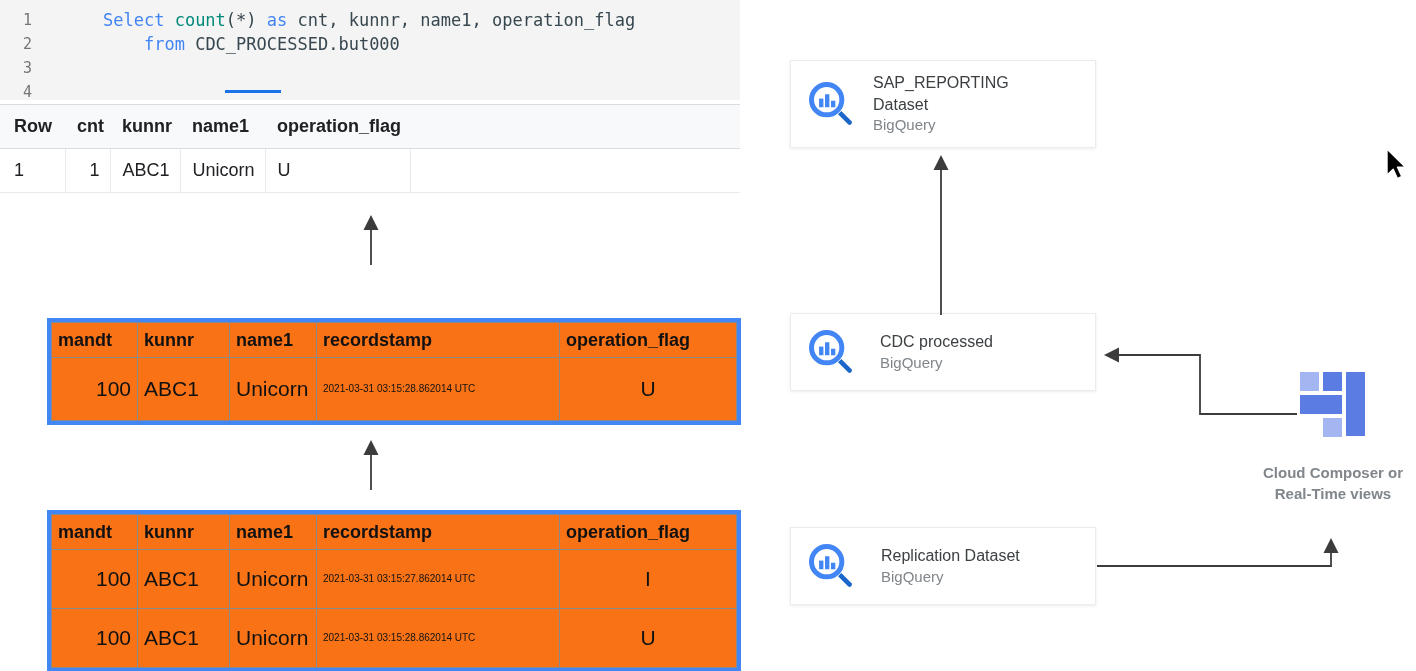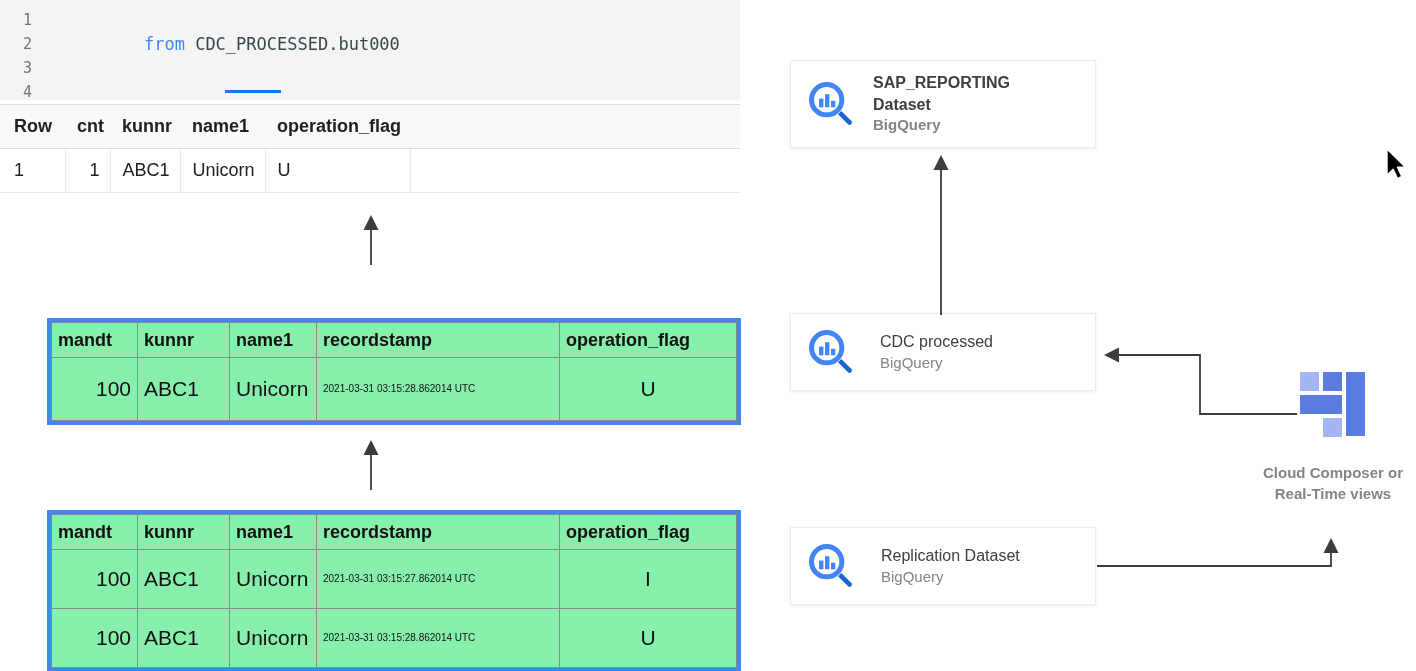--- a/index.html
+++ b/index.html
@@ -26,38 +26,38 @@
   .results thead th{height:43px;background:#f8f9fa;border-top:1px solid #dadce0;border-bottom:1px solid #dadce0;
           font-weight:bold;text-align:left;padding:0 0 0 12px;color:#202124;}
   .results thead th:first-child{padding-left:14px;}
   .results tbody td{height:43px;border-bottom:1px solid #e8eaed;border-right:1px solid #e8eaed;
           padding:0 10px 0 12px;background:#fff;}
   .results tbody td:first-child{padding-left:14px;}
   .results td.num{text-align:right;}
   .results td.filler,.results th.filler{border-right:none;}
 
   
-  .blue-wrap{position:absolute;border:4px solid var(--table-border,#4285f4);background:#86efac;}
+  .blue-wrap{position:absolute;border:4px solid var(--table-border,#4285f4);background:#f97316;}
   .blue-wrap table{border-collapse:collapse;table-layout:fixed;width:685px;
           font-family:"Liberation Sans",sans-serif;}
   .blue-wrap th{border:1px solid #8a8a8a;font-weight:bold;font-size:18px;text-align:left;
           padding:4px 6px;height:26px;color:#111;}
   .blue-wrap td{border:1px solid #8a8a8a;font-size:21px;padding:2px 6px;color:#111;}
   .blue-wrap td.num{text-align:right;}
   .blue-wrap td.center{text-align:center;}
   .blue-wrap td.stamp{font-size:10px;line-height:1.4;}
   .cdc-table{left:47px;top:318px;}
   .cdc-table td{height:58px;}
   .repl-table{left:47px;top:510px;}
   .repl-table td{height:54px;}
 
   
   .card{position:absolute;left:790px;width:276px;background:#fff;border:1px solid #ececec;
         box-shadow:0 1px 3px rgba(0,0,0,.08);display:flex;align-items:center;gap:16px;padding:10px 14px;}
-  .card1{top:60px;height:66px;font-weight:bold;}
+  .card1{top:60px;height:66px;}
   .card2{top:313px;height:56px;gap:23px;}
   .card3{top:527px;height:56px;gap:24px;}
   .card-title span{display:block;font-size:16px;color:#3c4043;line-height:1.35;}
   .card-sub{font-size:15px;color:#80868b;line-height:1.35;}
   .bq-icon{flex:0 0 52px;height:52px;}
 
   
   .composer-icon{position:absolute;left:1300px;top:372px;}
   .composer-label{position:absolute;left:1243px;top:462px;width:180px;text-align:center;
         font-weight:bold;font-size:15px;color:#80868b;line-height:1.4;}
@@ -68,20 +68,21 @@
   .arrows{width:1416px;height:671px;}
 </style>
 </head>
 <body>
 
 <div class="canvas">
 
   <div class="editor">
     <div class="code-line">
       <span class="ln">1</span>
+      <span class="code"><span class="tok-kw">Select </span><span class="tok-fn">count</span><span class="tok-pl">(*) </span><span class="tok-kw">as</span><span class="tok-pl"> cnt, kunnr, name1, operation_flag</span></span>
     </div>
     <div class="code-line">
       <span class="ln">2</span>
       <span class="code"><span class="tok-pl">    </span><span class="tok-kw">from</span><span class="tok-pl"> CDC_PROCESSED.but000</span></span>
     </div>
     <div class="code-line">
       <span class="ln">3</span>
     </div>
     <div class="code-line">
       <span class="ln">4</span>

